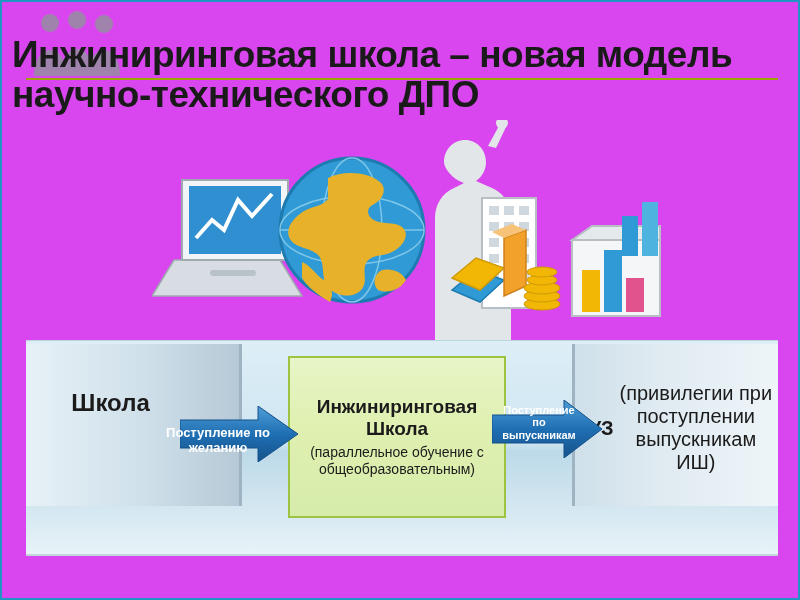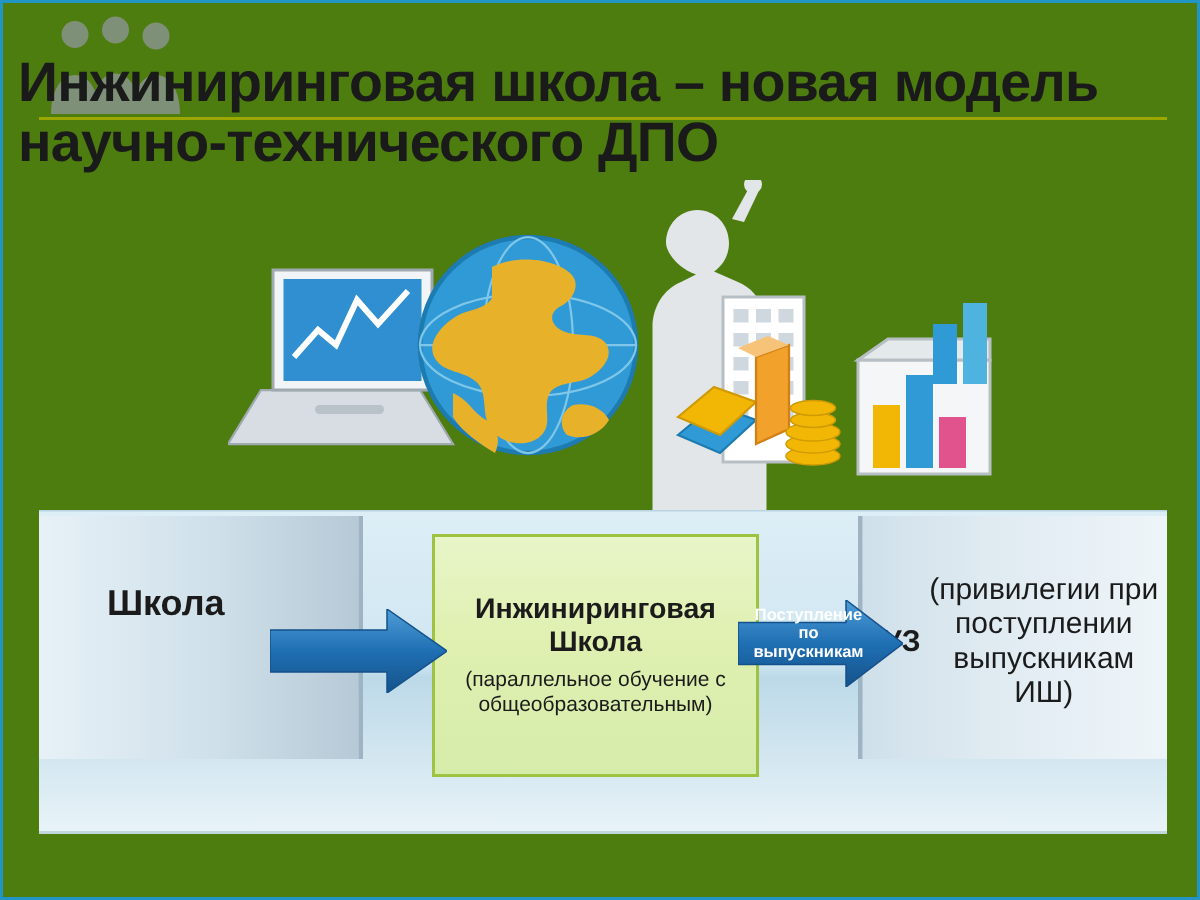--- a/index.html
+++ b/index.html
@@ -10,21 +10,21 @@
     width: 800px;
     height: 600px;
     background: #ffffff;
     font-family: "Liberation Sans", sans-serif;
     overflow: hidden;
   }
   .slide {
     position: relative;
     width: 800px;
     height: 600px;
-    background: #4d7c0f;
+    background: #d946ef;
     border: 2px solid #2196c4;
     box-sizing: border-box;
     overflow: hidden;
   }
 
   
   .title {
     position: absolute;
     left: 10px;
     top: 8px;
@@ -318,20 +318,21 @@
     <svg class="arrow arrow-1" viewBox="0 0 118 56">
       <defs>
         <linearGradient id="ag1" x1="0" y1="0" x2="0" y2="1">
           <stop offset="0%" stop-color="#4f9ed6"></stop>
           <stop offset="50%" stop-color="#1f6fb4"></stop>
           <stop offset="100%" stop-color="#15538a"></stop>
         </linearGradient>
       </defs>
       <polygon points="0,14 78,14 78,0 118,28 78,56 78,42 0,42" fill="url(#ag1)" stroke="#14508a" stroke-width="1"></polygon>
     </svg>
+    <div class="arrow-label arrow-label-1">Поступление по желанию</div>
 
     <svg class="arrow arrow-2" viewBox="0 0 110 58">
       <defs>
         <linearGradient id="ag2" x1="0" y1="0" x2="0" y2="1">
           <stop offset="0%" stop-color="#4f9ed6"></stop>
           <stop offset="50%" stop-color="#1f6fb4"></stop>
           <stop offset="100%" stop-color="#15538a"></stop>
         </linearGradient>
       </defs>
       <polygon points="0,15 72,15 72,0 110,29 72,58 72,43 0,43" fill="url(#ag2)" stroke="#14508a" stroke-width="1"></polygon>

